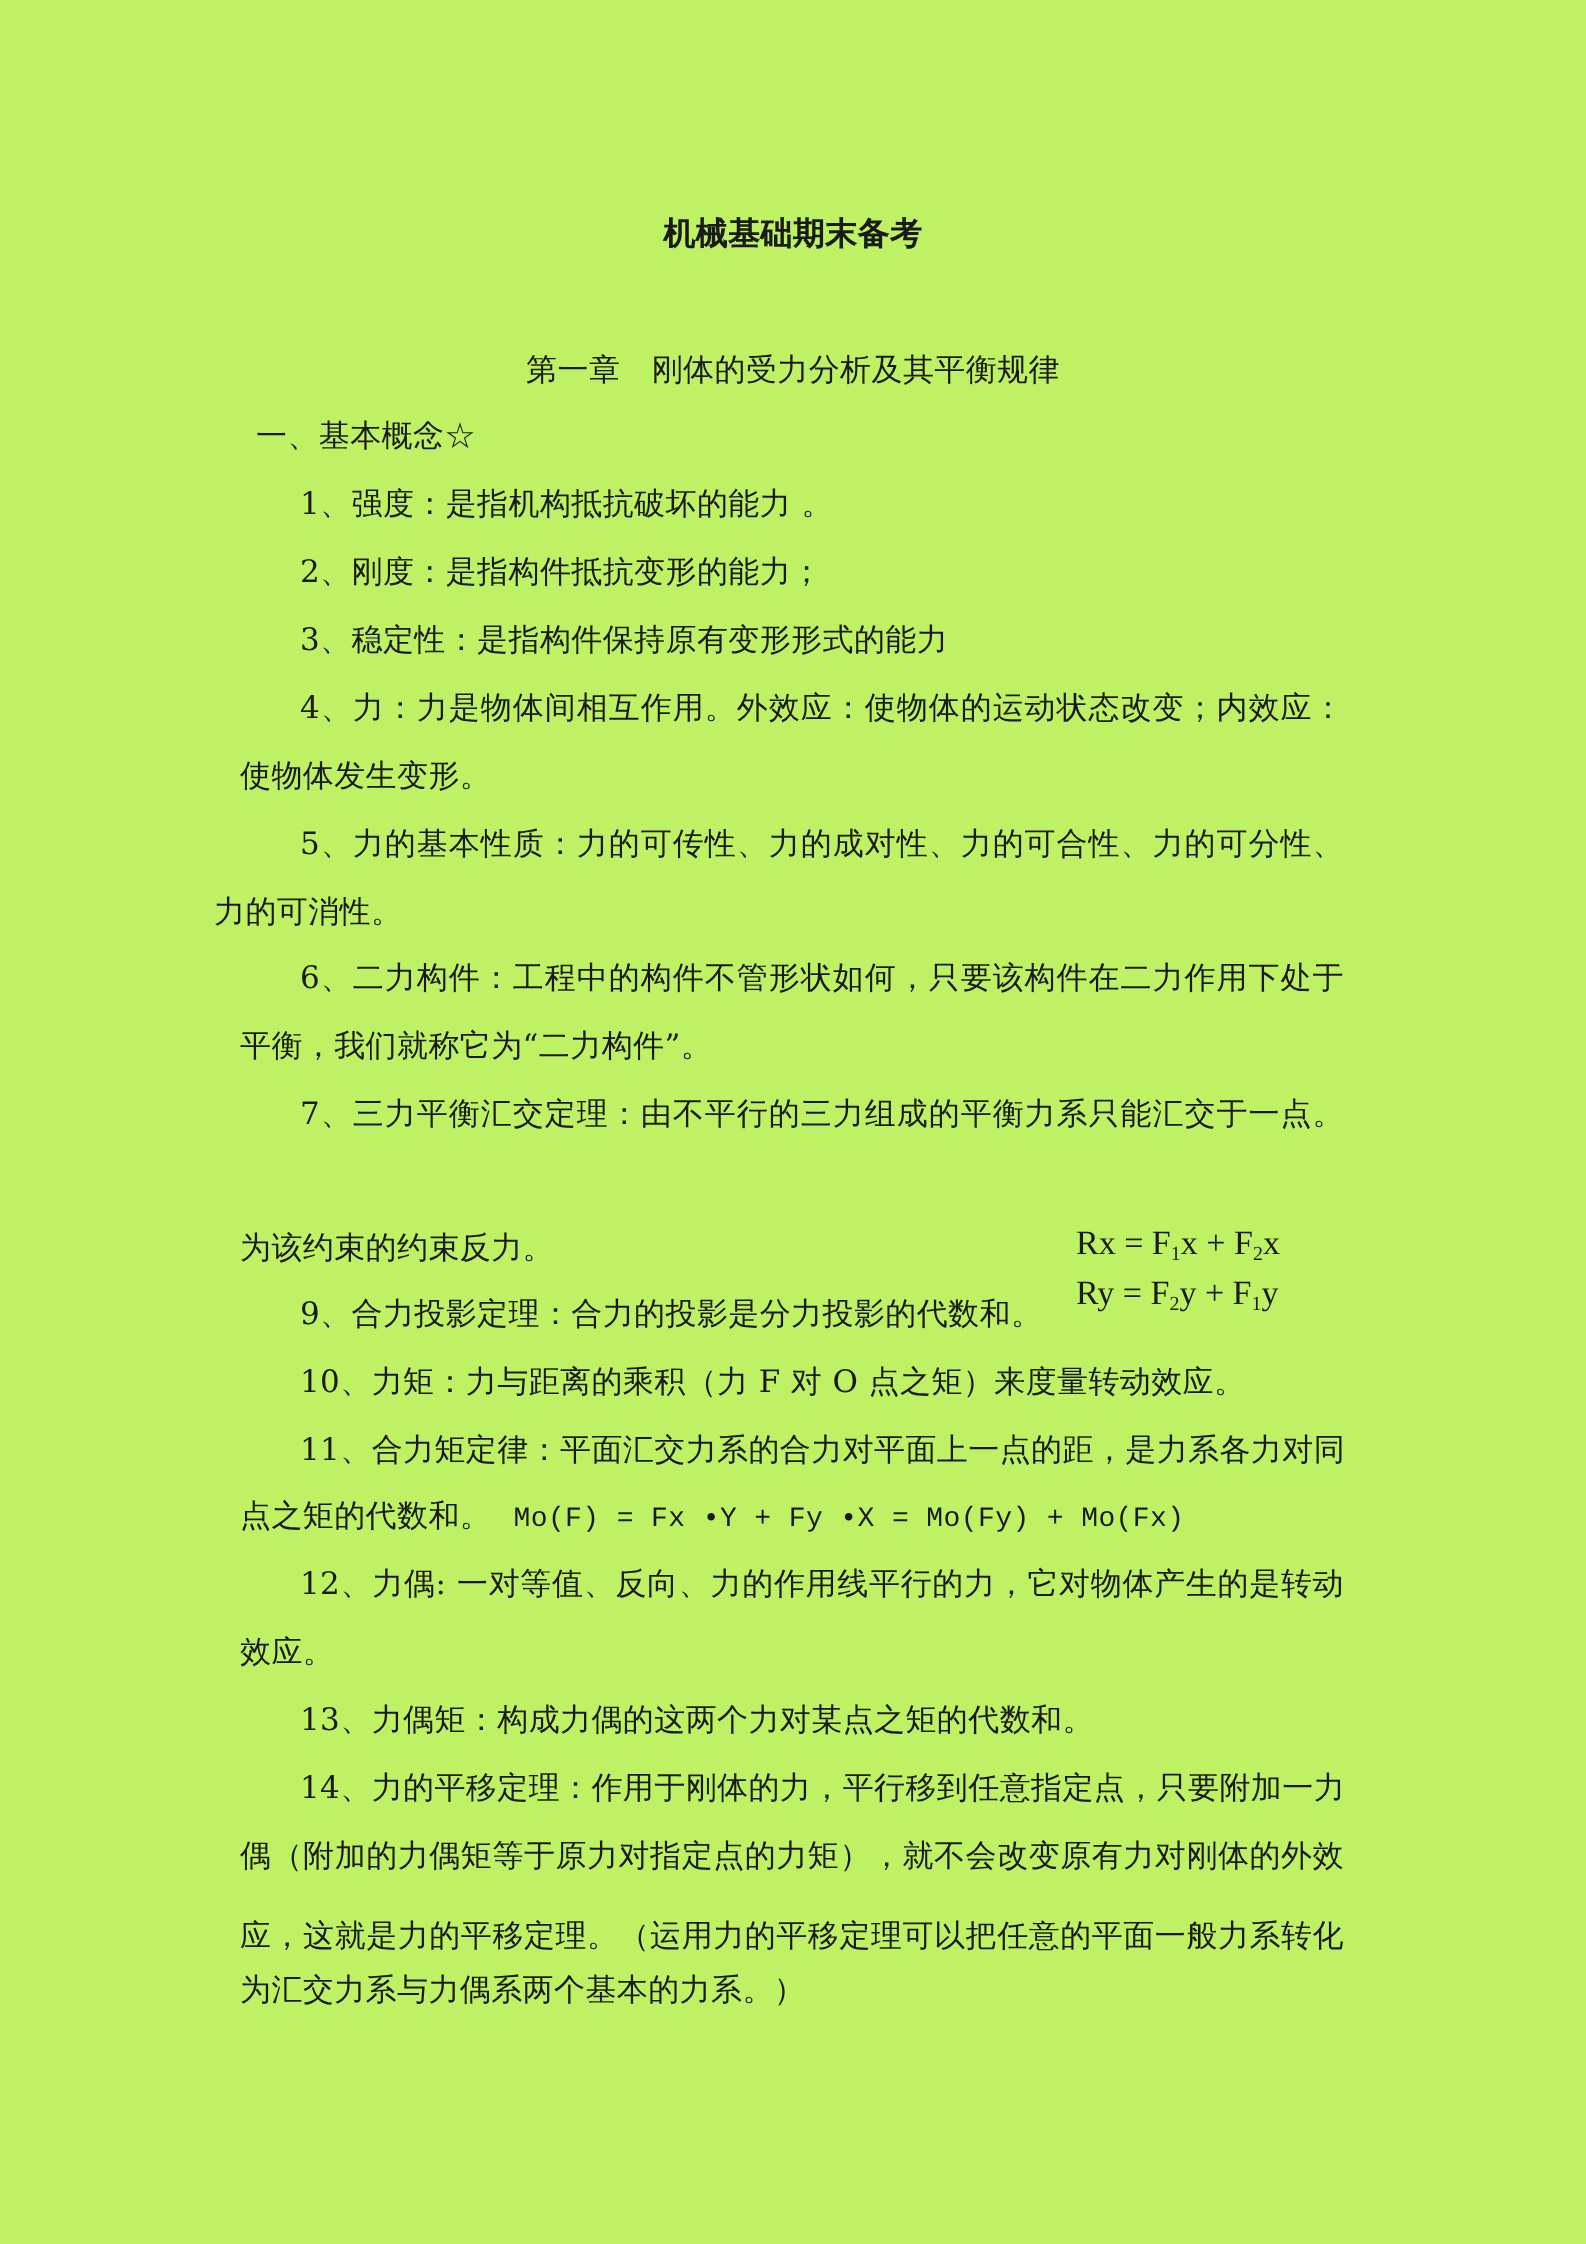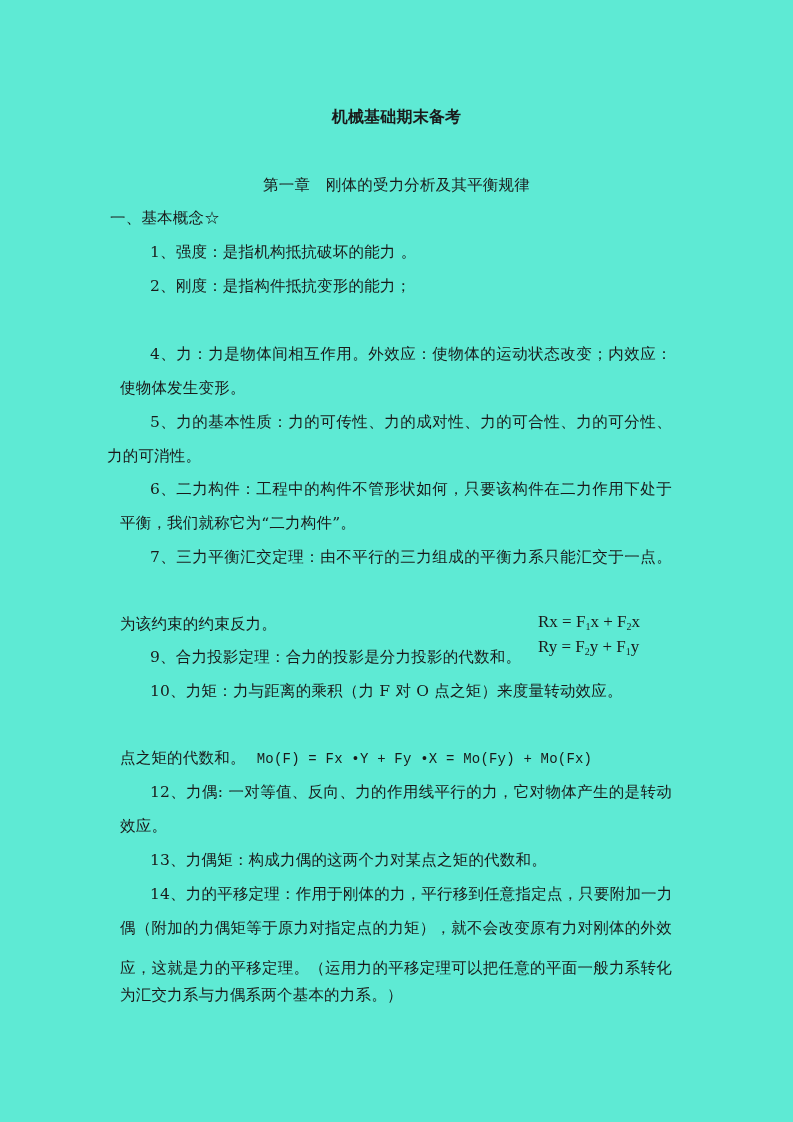--- a/index.html
+++ b/index.html
@@ -1,37 +1,38 @@
 <!DOCTYPE html>
 <html><head>
 <meta charset="utf-8">
 <style>
   html, body { margin:0; padding:0; background:#ffffff; }
   body { width:793px; height:1122px; position:relative; overflow:hidden;
          font-family:"DejaVu Serif","Liberation Serif",serif; color:#1a1a1a; }
-  .page { position:absolute; left:0; top:0; width:793px; height:1122px; background:#5eead4; }
+  .page { position:absolute; left:0; top:0; width:793px; height:1122px; background:#bef264; }
   .line { position:absolute; font-size:15.5px; line-height:20px; white-space:nowrap; letter-spacing:0.2px; }
   .center { left:0; width:793px; text-align:center; }
   .title { font-weight:bold; font-size:16px; }
   .just { left:120px; width:552px; text-align:justify; text-align-last:justify; white-space:nowrap; }
   .formula { position:absolute; font-family:"Liberation Serif","DejaVu Serif",serif; font-size:17px; line-height:20px; white-space:nowrap; }
   .formula sub { font-size:10px; vertical-align:-3px; }
   .mono { font-family:"Liberation Mono","DejaVu Sans Mono",monospace; font-size:14px; }
 </style>
 </head>
 <body>
 
 <div class="page">
 
   <div class="line center title" style="top:107px;">机械基础期末备考</div>
   <div class="line center" style="top:175px;">第一章　刚体的受力分析及其平衡规律</div>
-  <div class="line" style="left:110px; top:208px;">一、基本概念☆</div>
+  <div class="line" style="left:128px; top:208px;">一、基本概念☆</div>
 
   <div class="line" style="left:150px; top:242px;">1、强度：是指机构抵抗破坏的能力 。</div>
   <div class="line" style="left:150px; top:276px;">2、刚度：是指构件抵抗变形的能力；</div>
+  <div class="line" style="left:150px; top:310px;">3、稳定性：是指构件保持原有变形形式的能力</div>
 
   <div class="line" style="left:150px; top:344px; width:522px; text-align:justify; text-align-last:justify;">4、力：力是物体间相互作用。外效应：使物体的运动状态改变；内效应：</div>
   <div class="line" style="left:120px; top:378px;">使物体发生变形。</div>
 
   <div class="line" style="left:150px; top:412px; width:522px; text-align:justify; text-align-last:justify;">5、力的基本性质：力的可传性、力的成对性、力的可合性、力的可分性、</div>
   <div class="line" style="left:107px; top:446px;">力的可消性。</div>
 
   <div class="line" style="left:150px; top:479px; width:522px; text-align:justify; text-align-last:justify;">6、二力构件：工程中的构件不管形状如何，只要该构件在二力作用下处于</div>
   <div class="line" style="left:120px; top:513px;">平衡，我们就称它为“二力构件”。</div>
 
@@ -43,20 +44,21 @@
 
   <div class="formula" style="left:538px; top:612px;">
     <span>Rx = F</span><sub>1</sub><span>x + F</span><sub>2</sub><span>x</span>
   </div>
   <div class="formula" style="left:538px; top:637px;">
     <span>Ry = F</span><sub>2</sub><span>y + F</span><sub>1</sub><span>y</span>
   </div>
 
   <div class="line" style="left:150px; top:681px;">10、力矩：力与距离的乘积（力 F 对 O 点之矩）来度量转动效应。</div>
 
+  <div class="line" style="left:150px; top:715px; width:522px; text-align:justify; text-align-last:justify;">11、合力矩定律：平面汇交力系的合力对平面上一点的距，是力系各力对同</div>
   <div class="line" style="left:120px; top:748px;">
     <span>点之矩的代数和。</span>
     <span class="mono" style="margin-left:6px;">Mo(F) =  Fx •Y  +   Fy •X  = Mo(Fy)  + Mo(Fx)</span>
   </div>
 
   <div class="line" style="left:150px; top:782px; width:522px; text-align:justify; text-align-last:justify;">12、力偶: 一对等值、反向、力的作用线平行的力，它对物体产生的是转动</div>
   <div class="line" style="left:120px; top:816px;">效应。</div>
 
   <div class="line" style="left:150px; top:850px;">13、力偶矩：构成力偶的这两个力对某点之矩的代数和。</div>
 

